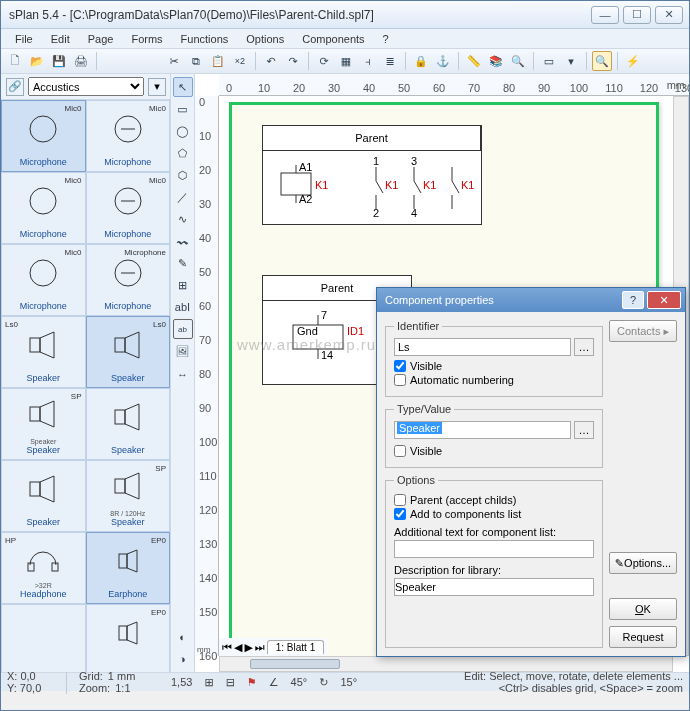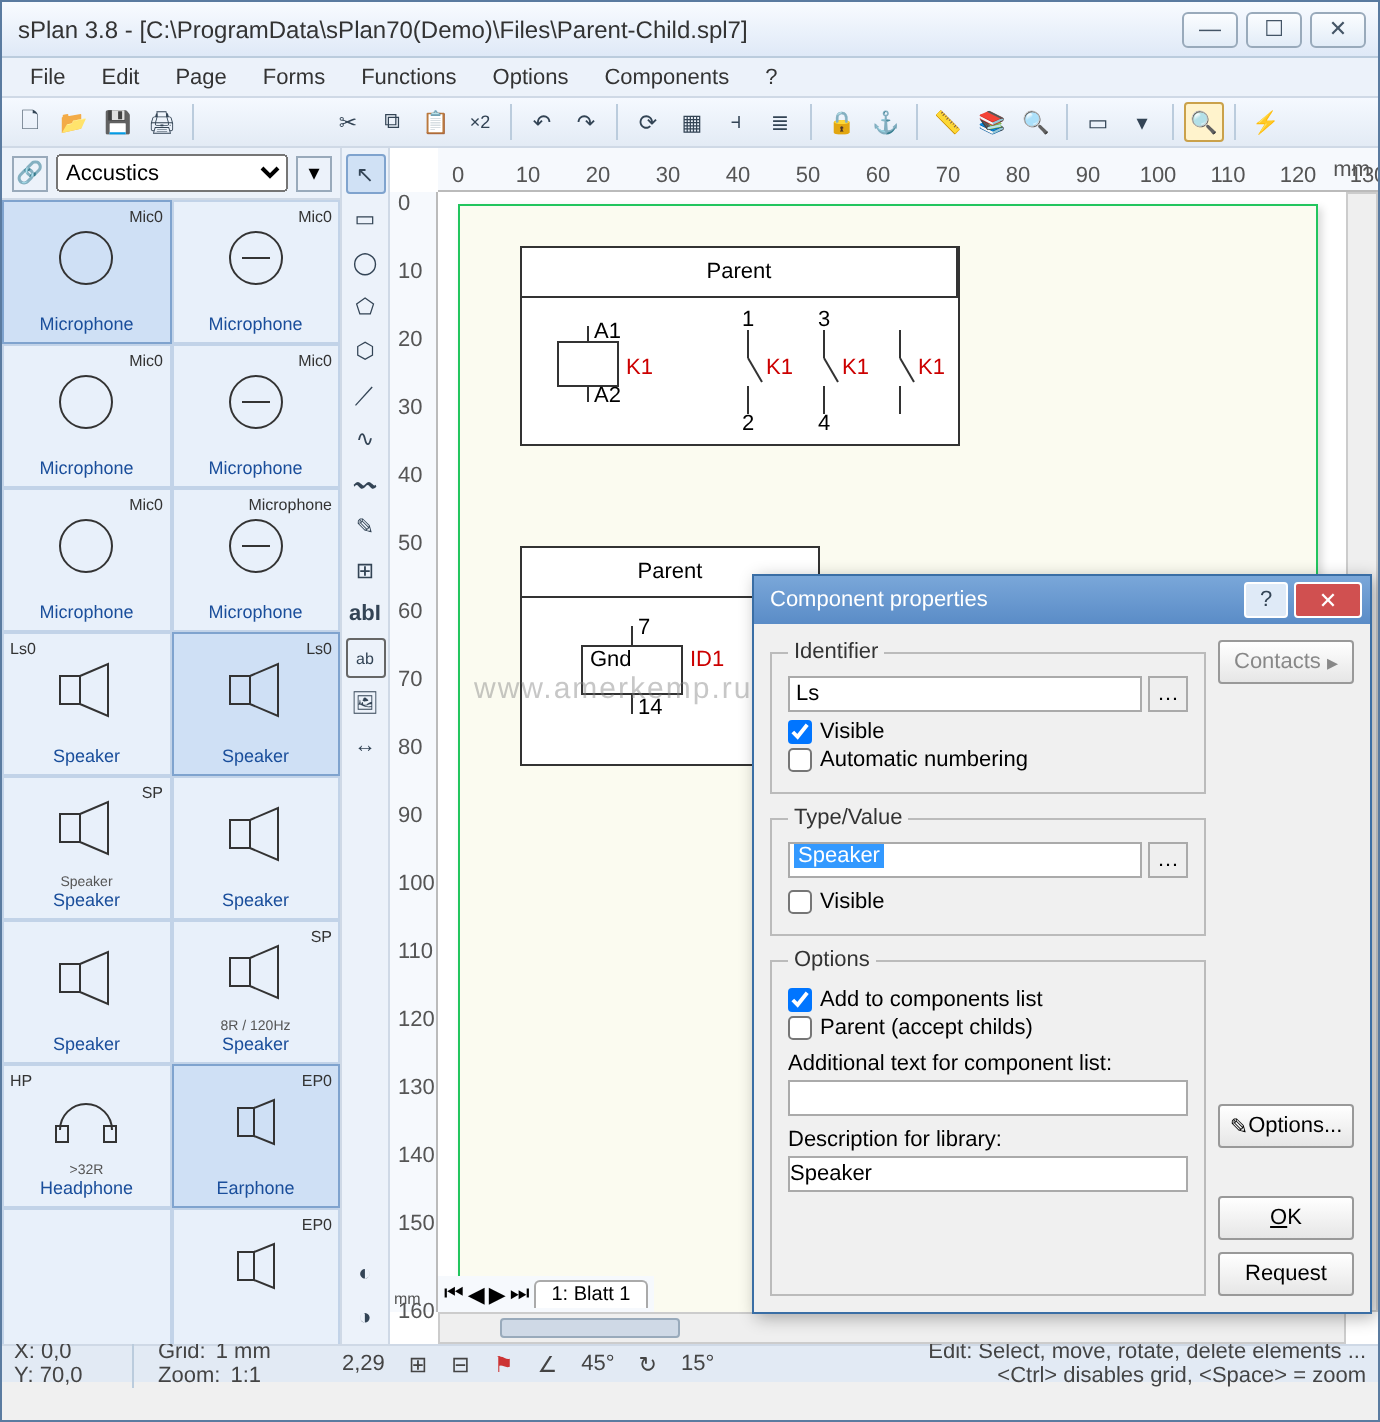--- a/index.html
+++ b/index.html
@@ -26,21 +26,21 @@
 .comp-cell .sym { flex:1; display:flex; align-items:center; justify-content:center; }
 .comp-cell .lbl { height:14px; color:#1a4e9b; font-size:9px; text-align:center; }
 .midstrip { width:24px; background:#ecf2fa; border-right:1px solid #cfd9e6; display:flex; flex-direction:column; align-items:center; gap:2px; padding:3px 0; }
 .ms-btn { width:20px; height:20px; display:flex;align-items:center;justify-content:center; cursor:pointer; color:#345; border:1px solid transparent; border-radius:2px; }
 .ms-btn.on { background:#d0e1f5; border-color:#7fa3ce; }
 .canvas-area { flex:1; background:#fff; position:relative; overflow:hidden; }
 .ruler-h { position:absolute; top:0; left:24px; right:0; height:22px; background:#f6f9fd; border-bottom:1px solid #bbb; font-size:8px; color:#555; }
 .ruler-h .num { position:absolute; top:8px; transform:translateX(-50%); }
 .ruler-v { position:absolute; top:22px; left:0; width:24px; bottom:16px; background:#f6f9fd; border-right:1px solid #bbb; font-size:8px; color:#555; }
 .ruler-v .num { position:absolute; left:4px; transform:translateY(-50%); }
-.page { position:absolute; left:34px; top:28px; width:430px; height:560px; background:#fbfbf0; border:1px solid #22c55e; box-shadow:2px 2px 4px rgba(0,0,0,.15);padding-left:48px; }
+.page { position:absolute; left:34px; top:28px; width:430px; height:560px; background:#fbfbf0; border:3px solid #22c55e; box-shadow:2px 2px 4px rgba(0,0,0,.15);padding-left:48px; }
 .box { position:absolute; border:1px solid #333; background:#fff; }
 .box .hdr { border-bottom:1px solid #333; display:flex; }
 .box .hdr div { flex:1; text-align:center; padding:6px 0; font-size:11px; }
 .box .hdr div:first-child { border-right:1px solid #333; }
 .scroll-h { position:absolute; bottom:0; left:24px; right:16px; height:16px; background:#efefef; border:1px solid #ccc; }
 .scroll-h .thumb { position:absolute; left:30px; width:90px; top:2px; bottom:2px; background:#cfd9e6; border:1px solid #9ab; border-radius:2px; }
 .scroll-v { position:absolute; right:0; top:22px; width:16px; bottom:16px; background:#efefef; border:1px solid #ccc; }
 .tabrow { position:absolute; bottom:16px; left:24px; height:18px; display:flex; align-items:center; gap:2px; background:#f6f9fd; padding:0 3px; }
 .tab { padding:1px 8px; background:#fff; border:1px solid #aaa; border-bottom:none; font-size:10px; cursor:pointer; border-radius:3px 3px 0 0; }
 .statusbar2 { height:19px; background:#e2eaf4; border-top:1px solid #cfd9e6; display:flex; align-items:center; padding:0 6px; font-size:10px; color:#444; gap:12px; }
@@ -61,21 +61,21 @@
 .chk { display:flex; align-items:flex-end; gap:4px; font-size:11px; margin:2px 0; cursor:pointer; }
 .chk input { width:12px; height:12px; }
 .dlgbtn { height:22px; border:1px solid #999; background:linear-gradient(#fff,#e6e6e6); cursor:pointer; font-size:11px; display:flex;align-items:center;justify-content:center; padding:0 6px; border-radius:2px; }
 .selblue { background:#3399ff; color:#fff; padding:0 2px; }
 .watermark { position:absolute; left:236px; top:335px; font-size:15px; color:rgba(130,130,130,.45); letter-spacing:1px; z-index:60; pointer-events:none; }
 </style>
 </head>
 <body>
 
 <div class="titlebar">
-  <span class="title">sPlan 3.8 - [C:\ProgramData\sPlan70(Demo)\Files\Parent-Child.spl7]</span>
+  <span class="title">sPlan 5.4 - [C:\ProgramData\sPlan70(Demo)\Files\Parent-Child.spl7]</span>
   <div class="winbtns">
     <div class="winbtn">—</div>
     <div class="winbtn">☐</div>
     <div class="winbtn">✕</div>
   </div>
 </div>
 
 <div class="menubar" id="menubar">
     <div class="menu-item">File</div>
     <div class="menu-item">Edit</div>
@@ -297,21 +297,21 @@
     <div class="ms-btn on">↖</div>
     <div class="ms-btn">▭</div>
     <div class="ms-btn">◯</div>
     <div class="ms-btn">⬠</div>
     <div class="ms-btn">⬡</div>
     <div class="ms-btn">／</div>
     <div class="ms-btn">∿</div>
     <div class="ms-btn">〰</div>
     <div class="ms-btn">✎</div>
     <div class="ms-btn">⊞</div>
-    <div class="ms-btn" style="font-weight:bold;">abI</div>
+    <div class="ms-btn" style="font-weight:normal;">abI</div>
     <div class="ms-btn" style="font-size:8px;border:1px solid #666;">ab</div>
     <div class="ms-btn">🖼</div>
     <div class="ms-btn">↔</div>
     <div style="flex:1"></div>
     <div class="ms-btn">◐</div>
     <div class="ms-btn">◑</div>
   </div>
 
   <div class="canvas-area">
     <div class="ruler-h" id="rulerh">
@@ -416,21 +416,21 @@
     <div class="scroll-h">
         <div class="thumb"></div>
       </div>
     <div class="scroll-v"></div>
   </div>
 </div>
 
 <div class="statusbar2">
   <span style="width:60px;border-right:1px solid #bcd;font-size:9px;"><span>X: 0,0</span><br><span>Y: 70,0</span></span>
   <span style="width:80px;font-size:9px;"><span>Grid:</span> &nbsp;<span>1 mm</span><br><span>Zoom:</span> &nbsp;<span>1:1</span></span>
-  <span>2,29</span>
+  <span>1,53</span>
   <span>⊞</span>
   <span>⊟</span>
   <span style="color:#c33;">⚑</span>
   <span>∠</span>
     <span>45°</span>
   <span>↻</span>
     <span>15°</span>
   <span style="flex:1"></span>
   <span style="text-align:right;font-size:9px;"><span>Edit: Select, move, rotate, delete elements ...</span><br><span>&lt;Ctrl&gt; disables grid, &lt;Space&gt; = zoom</span></span>
 </div>
@@ -466,26 +466,26 @@
         </div>
         <div style="position:relative;top:-21px;left:3px;height:0;"><span class="selblue">Speaker</span></div>
         <label class="chk">
             <input type="checkbox" style="">
             <span>Visible</span>
           </label>
       </fieldset>
       <fieldset style="flex:1;">
         <legend>Options</legend>
         <label class="chk">
+            <input type="checkbox" style="">
+            <span>Parent (accept childs)</span>
+          </label>
+        <label class="chk">
             <input type="checkbox" checked="" style="">
             <span>Add to components list</span>
-          </label>
-        <label class="chk">
-            <input type="checkbox" style="">
-            <span>Parent (accept childs)</span>
           </label>
         <div style="margin-top:6px;font-size:11px;">Additional text for component list:</div>
         <input type="text" style="width: 100%; height: 18px; border: 1px solid rgb(170, 170, 170); margin: 2px 0px 6px;" value="">
         <div style="font-size:11px;">Description for library:</div>
         <input type="text" style="width: 100%; height: 18px; border: 1px solid rgb(170, 170, 170); margin-top: 2px;" value="Speaker">
       </fieldset>
     </div>
     <div class="dlg-right">
       <div class="dlgbtn" style="color:#888;"><span>Contacts</span>&nbsp;▸</div>
       <div style="flex:1"></div>

